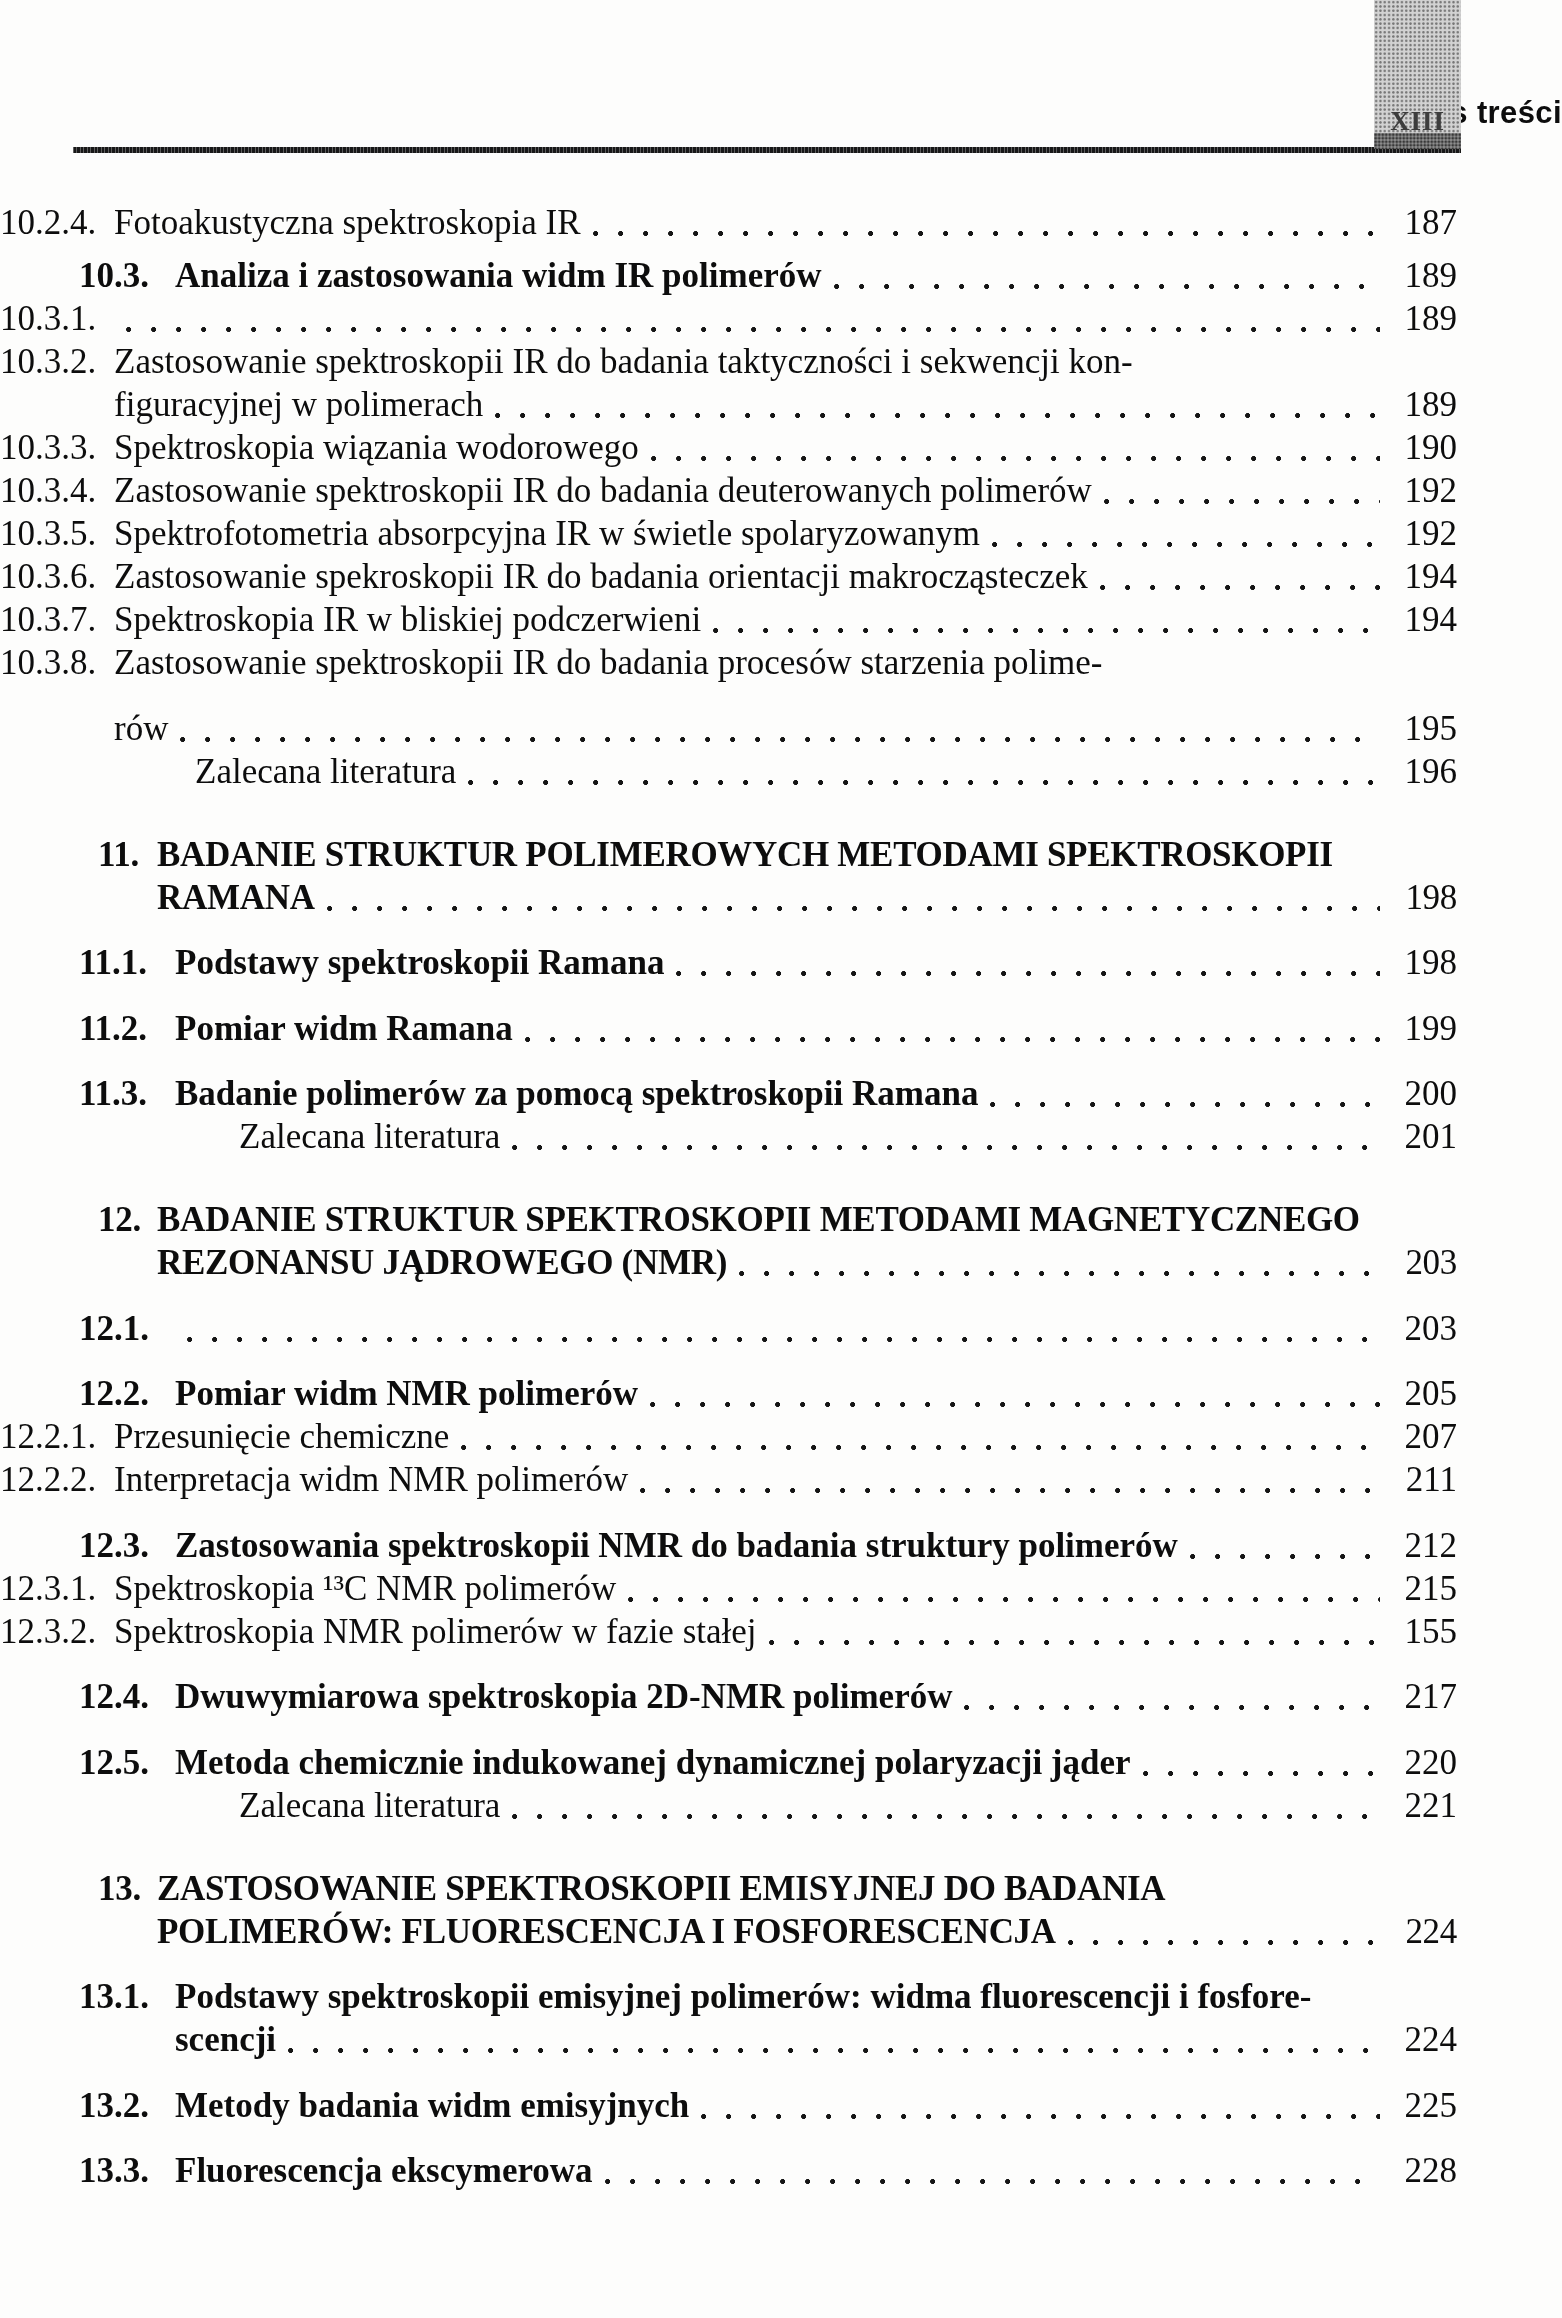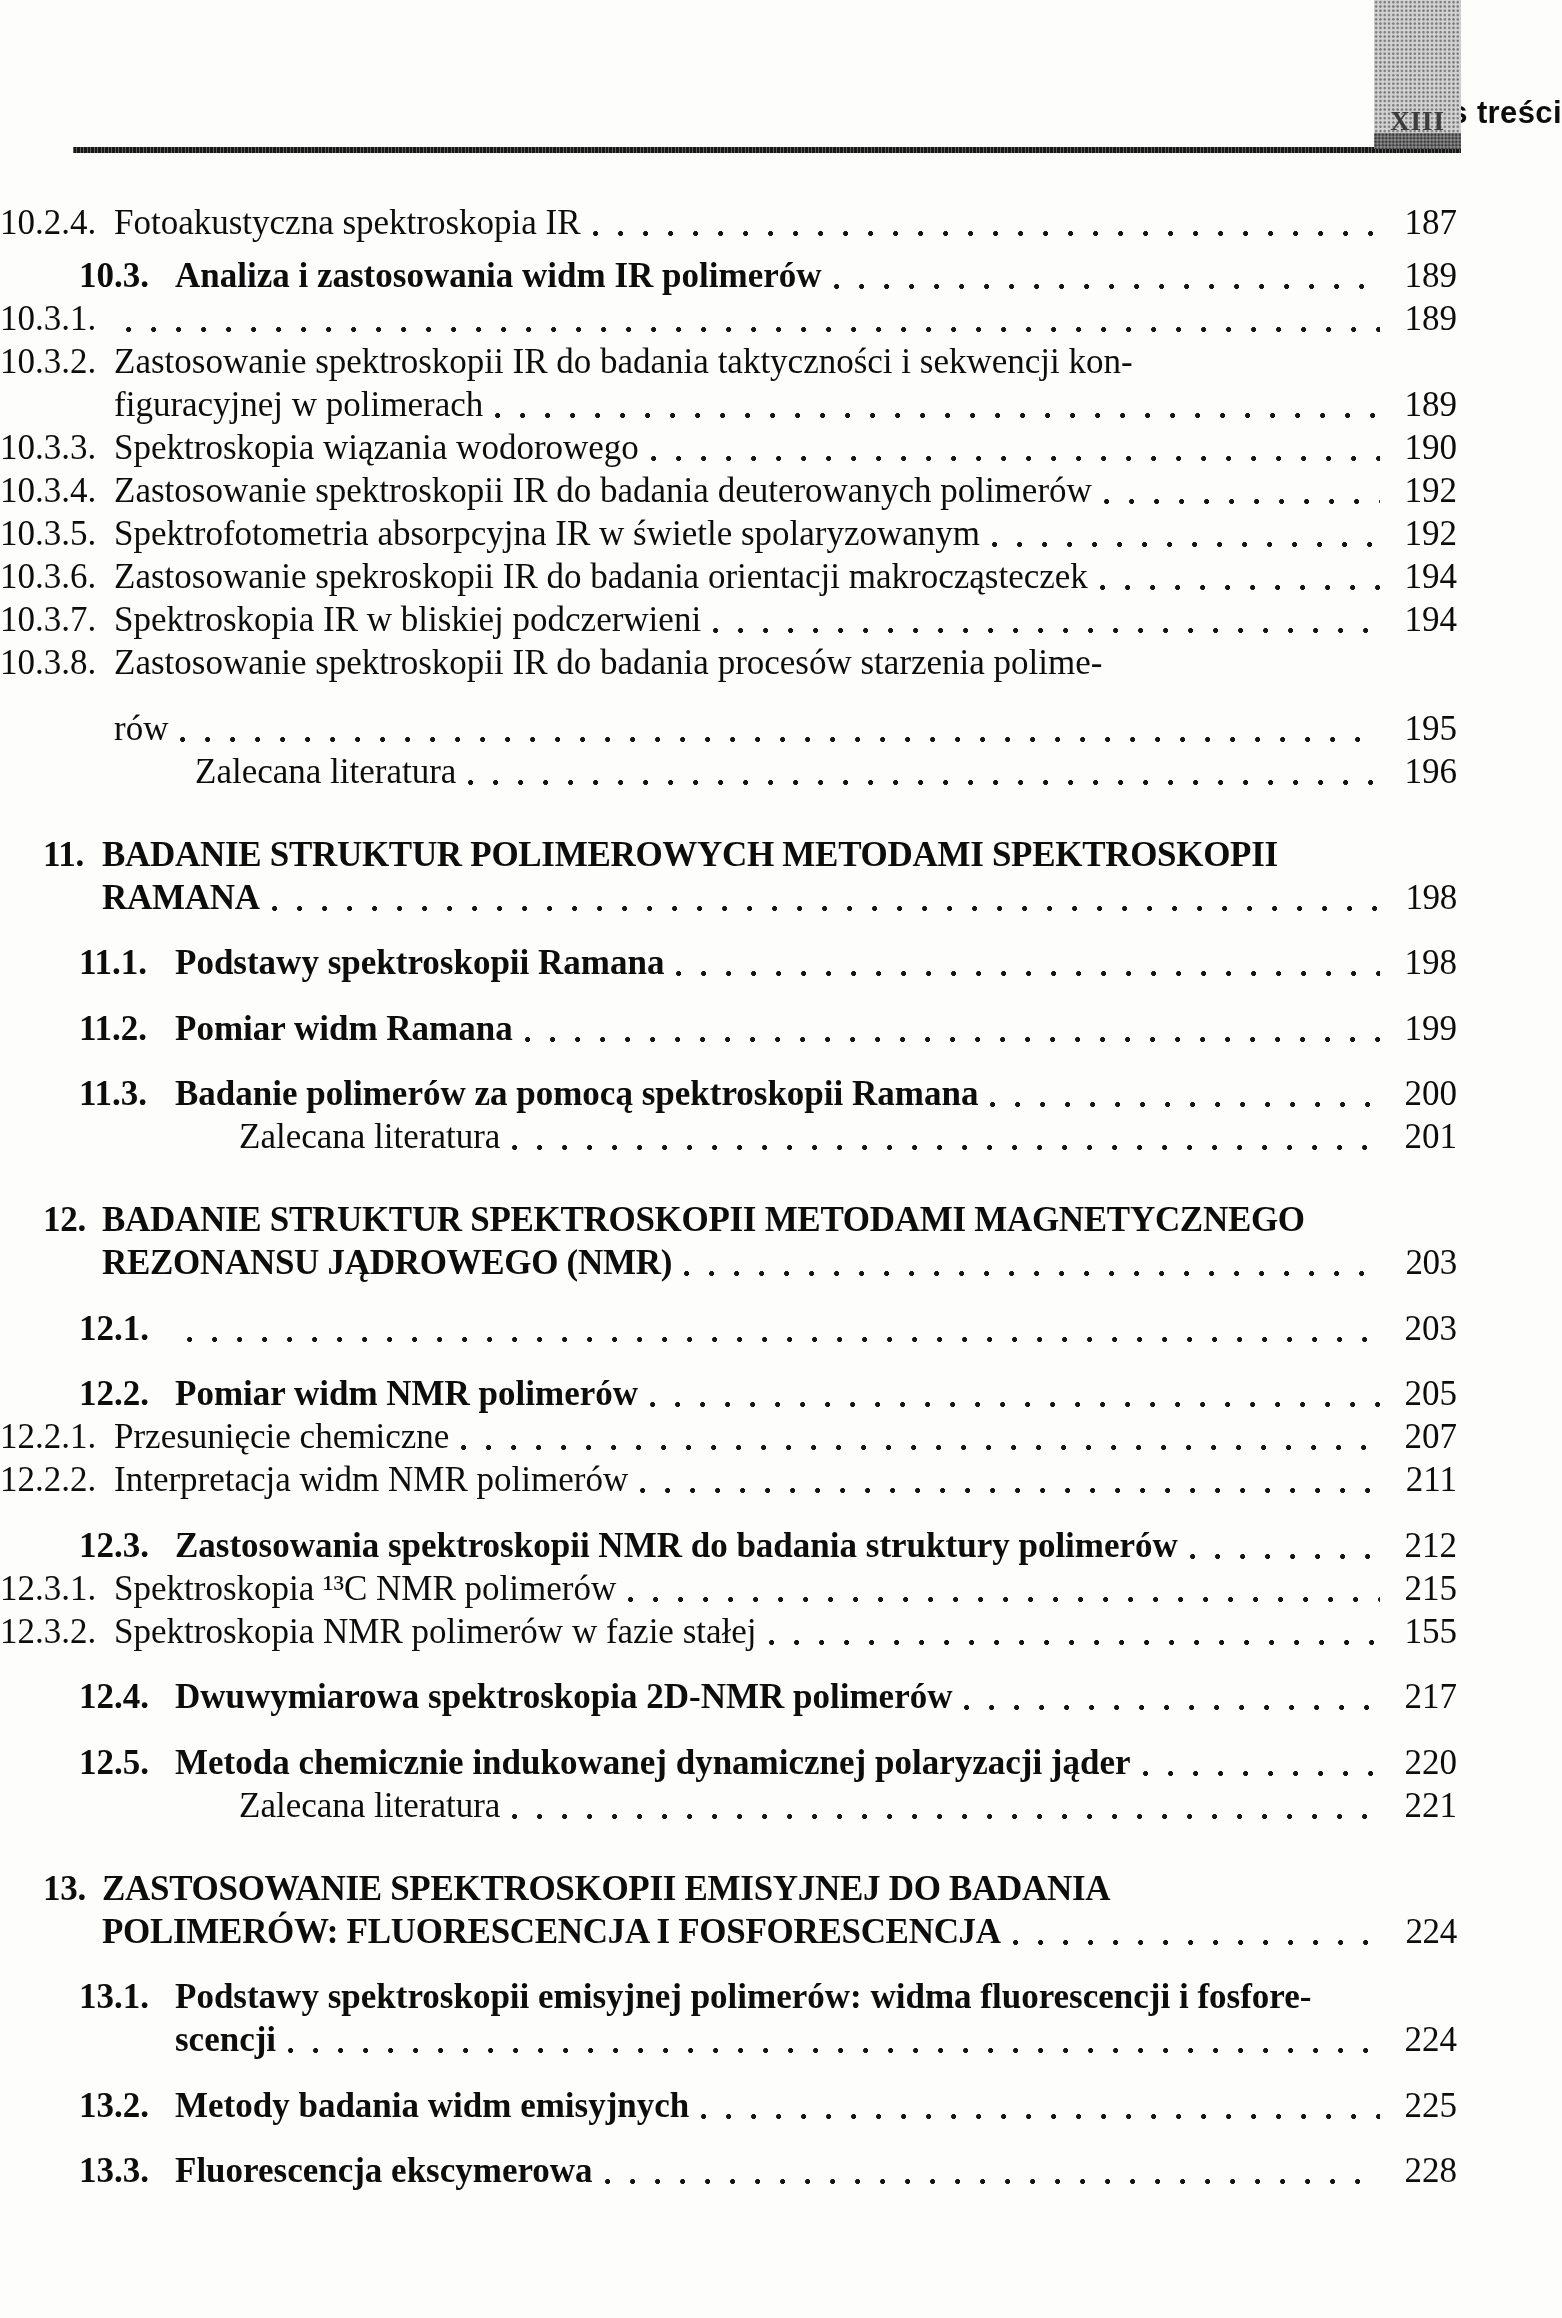--- a/index.html
+++ b/index.html
@@ -53,21 +53,21 @@
   .num  { flex:0 0 auto; }
   .text { flex:0 0 auto; white-space:pre; }
   .leader {
     flex:1 1 auto; min-width:14px; align-self:flex-end;
     height:7px; margin:0 8.7px 7px 12px;
     background-image:radial-gradient(circle at 2.6px 3.5px, #151515 2.2px, transparent 2.8px);
     background-size:25px 7px; background-repeat:repeat-x;
   }
   .pagenum { flex:0 0 auto; width:68px; text-align:right; font-weight:normal; }
 
-  .level-chapter    .line { padding-left:43px; }
+  .level-chapter    .line { padding-left:98px; }
   .level-chapter    .num  { width:59px;  }
   .level-section    .line { padding-left:79px; }
   .level-section    .num  { width:96px; }
   .level-subsection .line { }
   .level-subsection .num  { width:114px; }
   .level-literatura-outer .line { padding-left:195px; }
   .level-literatura       .line { padding-left:239px; }
 
   .bold .num, .bold .text { font-weight:bold; }
   .level-chapter { font-weight:bold; letter-spacing:-0.3px; }

